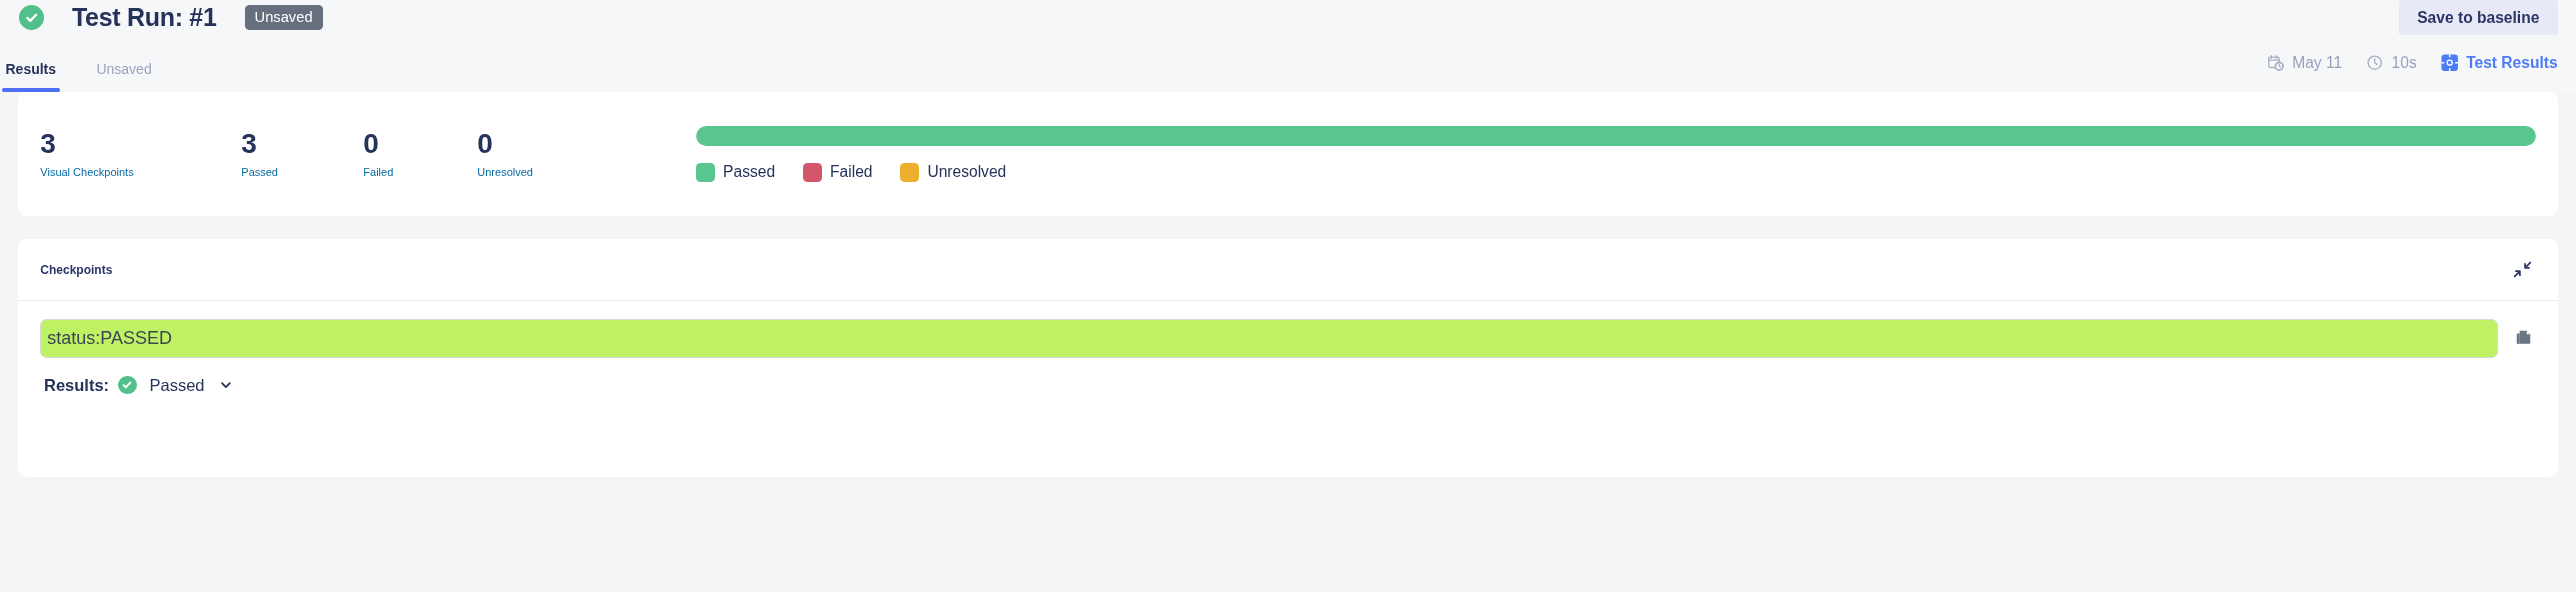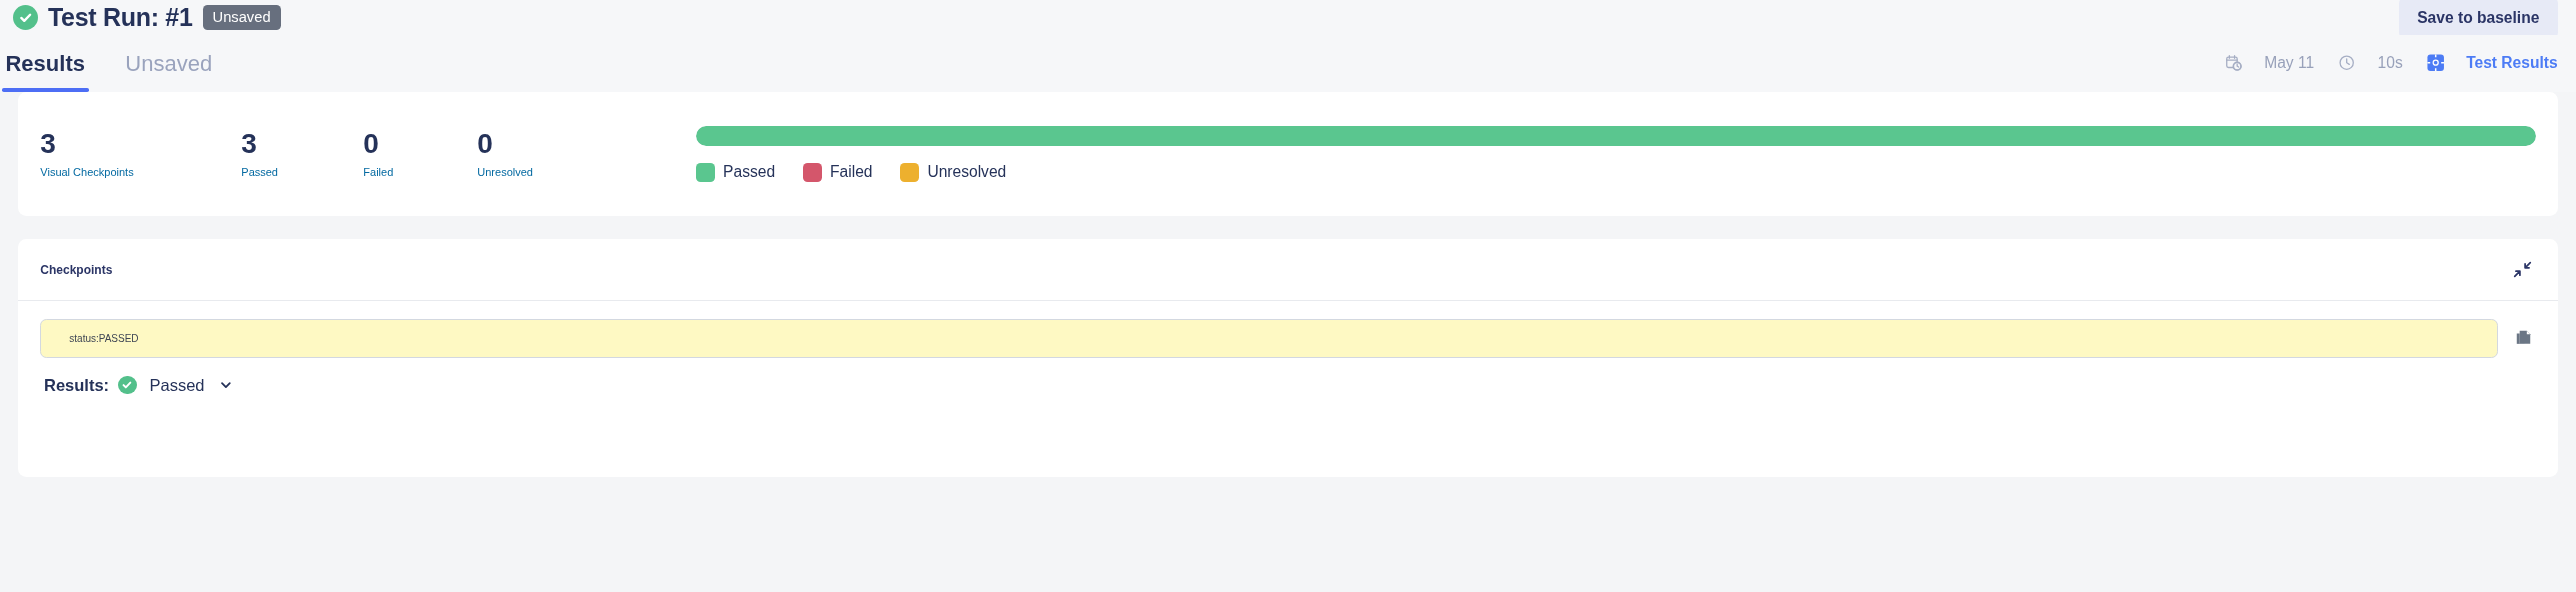--- a/index.html
+++ b/index.html
@@ -17,22 +17,22 @@
     height: 35px;
     padding: 0 18.3px 0 0;
     display: flex;
     align-items: center;
     justify-content: space-between;
     background: #f6f7f9;
   }
   .title-group {
     display: flex;
     align-items: center;
-    gap: 10px;
-    padding-left: 13px;
+    gap: 28px;
+    padding-left: 19px;
   }
   .status-circle {
     width: 25px; height: 25px;
     border-radius: 50%;
     background: #53c08b;
     display: flex; align-items: center; justify-content: center;
     flex: 0 0 auto;
   }
   .status-circle svg { display:block; }
   .page-title {
@@ -69,21 +69,21 @@
     height: 57px;
     display: flex;
     align-items: center;
     justify-content: space-between;
     padding: 0 18.3px 0 0;
     background: #f6f7f9;
     position: relative;
   }
   .tabs { display: flex; align-items: flex-end; height: 100%; gap: 33px; padding-left: 1.8px;}
   .tab {
-    font-size: 22px;
+    font-size: 14px;
     font-weight: bold;
     color: #253259;
     padding: 0 3.7px 14.7px 3.7px;
     cursor: pointer;
     position: relative;
     white-space: nowrap;
   }
   .tab.inactive { color: #9aa3bd; font-weight: normal; }
   .tab.active::after {
     content: "";
@@ -95,21 +95,21 @@
   }
   .meta-group {
     display: flex;
     align-items: center;
     gap: 24px;
     padding-bottom: 1.8px;
   }
   .meta-item {
     display: flex;
     align-items: center;
-    gap: 22px;
+    gap: 8px;
     font-size: 15.6px;
     color: #98a1ba;
     white-space: nowrap;
   }
   .meta-item.link { color: #4d7cf5; font-weight: bold; }
   .meta-item svg { display: block; flex: 0 0 auto; }
 
   
   .card {
     background: #ffffff;
@@ -201,25 +201,25 @@
   .filter-row {
     display: flex;
     align-items: center;
     gap: 13px;
   }
   .filter-input {
     flex: 1 1 auto;
     height: 39px;
     border: 0.9px solid #d3d8e0;
     border-radius: 6.4px;
-    padding: 0 28px;
-    font-size: 10px;
+    padding: 0 6px;
+    font-size: 18px;
     color: #3e4553;
     font-family: inherit;
-    background: #fef9c3;
+    background: #bef264;
     outline: none;
   }
   .filter-input::placeholder { color: #9aa1b0; }
   .copy-btn {
     background: none; border: none; cursor: pointer;
     padding: 2.8px; display: flex; align-items: center;
     flex: 0 0 auto;
   }
   .status-row {
     display: flex;

